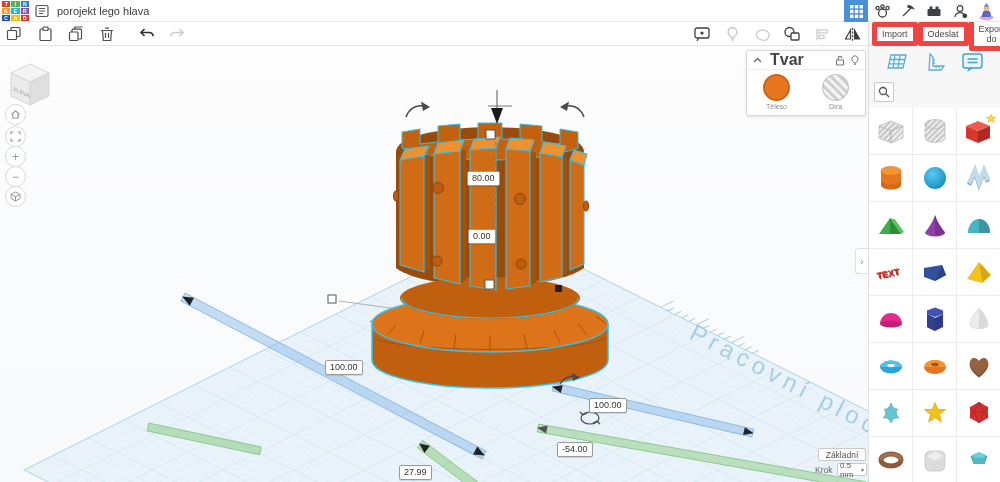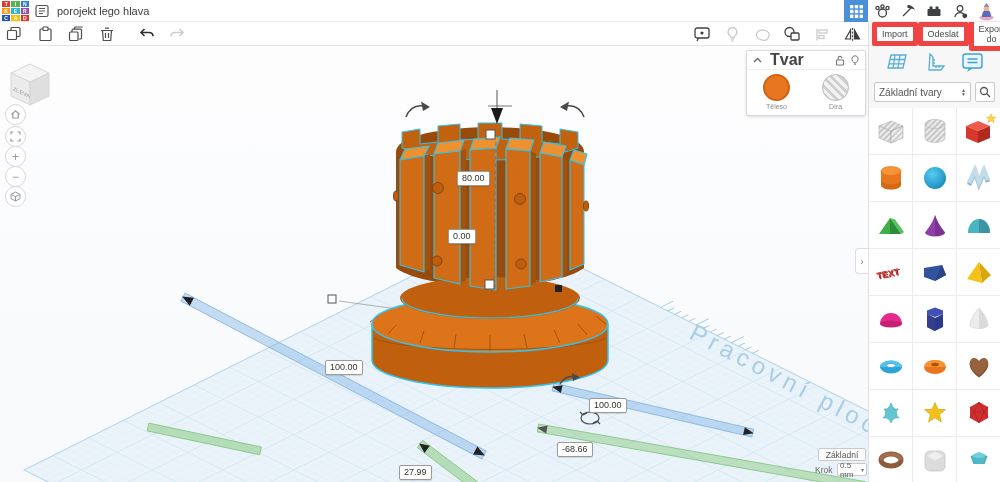--- a/index.html
+++ b/index.html
@@ -348,25 +348,25 @@
             <polygon points="580,331.5 572,327 573,335" fill="#4a4a4a" stroke="none"></polygon>
         </g>
         <g fill="none" stroke="#4a4a4a" stroke-width="1.2">
           <ellipse cx="590" cy="372" rx="9" ry="6"></ellipse>
             <path d="M583,369 l-3,-3 M583,369 l4,-2"></path>
             <path d="M597,375 l3,3 M597,375 l-4,2"></path>
         </g>
       </g>
     </svg>
 
-    <div class="dim" style="left:457px;top:125px">80.00</div>
-    <div class="dim" style="left:448px;top:183px">0.00</div>
+    <div class="dim" style="left:467px;top:125px">80.00</div>
+    <div class="dim" style="left:468px;top:183px">0.00</div>
     <div class="dim" style="left:325px;top:314px">100.00</div>
     <div class="dim" style="left:589px;top:352px">100.00</div>
-    <div class="dim" style="left:557px;top:396px">-68.66</div>
+    <div class="dim" style="left:557px;top:396px">-54.00</div>
     <div class="dim" style="left:399px;top:419px">27.99</div>
   </div>
 
   <div class="viewcube">
     <svg width="48" height="52" viewBox="0 0 48 52">
       <polygon points="5,17 24,8 43,17 24,26" fill="#f4f4f4" stroke="#d6d6d6" stroke-width="1"></polygon>
       <polygon points="5,17 24,26 24,49 5,40" fill="#ebebeb" stroke="#d6d6d6" stroke-width="1"></polygon>
       <polygon points="24,26 43,17 43,40 24,49" fill="#dfdfdf" stroke="#d6d6d6" stroke-width="1"></polygon>
       <text x="7" y="34" font-size="5.5" fill="#9b9b9b" transform="skewY(25) translate(0,-3)" font-family="Liberation Sans, sans-serif">ZLEVA</text>
     </svg>
@@ -438,27 +438,20 @@
           <path d="M7,3 L10,6 L10,15 L21,15 L18,19 L6,19 Z"></path>
           <path d="M10,9 h2 M10,12 h2 M13,15 v2 M16,15 v2"></path>
         </svg>
       <svg width="23" height="24" viewBox="0 0 23 24">
           <rect x="2" y="3" width="19" height="14" rx="2.5" fill="#eaf6fc" stroke="#3aa2d4" stroke-width="1.4"></rect>
           <path d="M6.5 8h10M6.5 11.5h10" stroke="#3aa2d4" stroke-width="1.3"></path>
           <path d="M8 17l-2 4 6-4z" fill="#3aa2d4"></path>
         </svg>
     </div>
     <div class="sb-filter">
-      <div class="sb-select">
-        <span>Základní tvary</span>
-        <span class="caret-updown">
-            <span>▲</span>
-            <span>▼</span>
-          </span>
-      </div>
       <div class="sb-search">
         <svg width="12" height="12" viewBox="0 0 12 12" fill="none" stroke="#555" stroke-width="1.3">
             <circle cx="5" cy="5" r="3.5"></circle>
             <path d="M7.8 7.8L11 11"></path>
           </svg>
       </div>
     </div>
 
     <div class="tiles">
 

